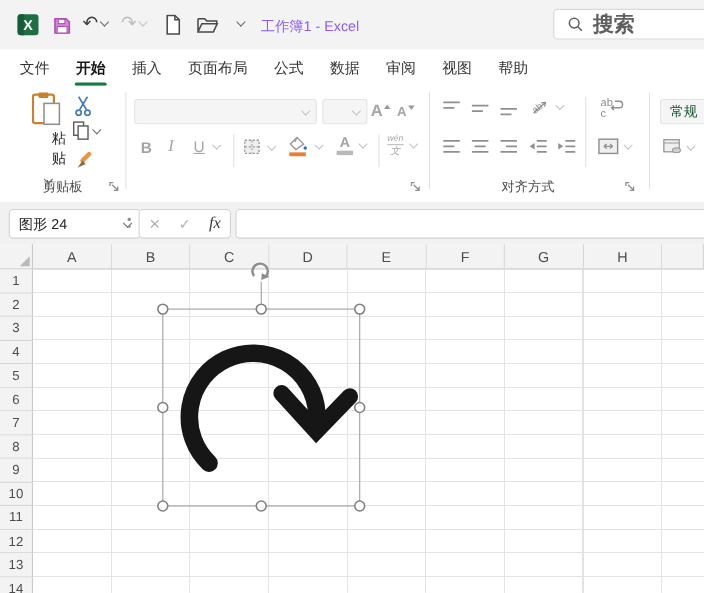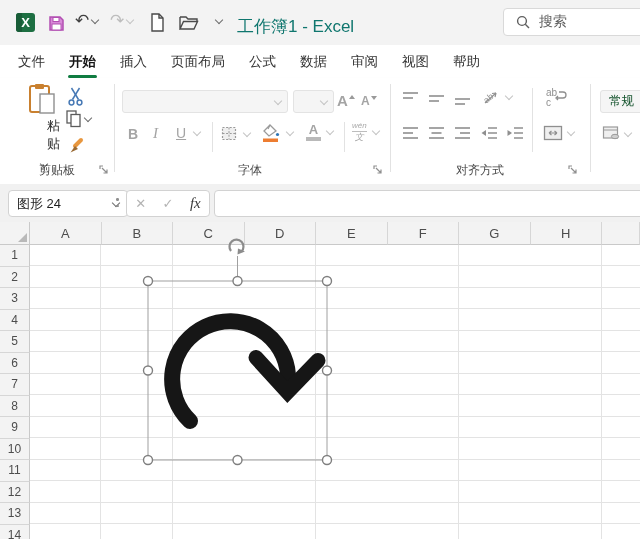--- a/index.html
+++ b/index.html
@@ -10,24 +10,24 @@
   .titlebar{left:0;top:0;width:640px;height:45px;background:#f3f3f3;}
   .xl-logo{left:16px;top:13px;width:19px;height:19px;background:#1d6f42;border-radius:3px;
            color:#fff;font-weight:bold;font-size:13px;display:flex;align-items:center;justify-content:center;}
   .xl-logo::before{content:"";position:absolute;left:0;top:0;bottom:0;width:6px;background:#185c37;border-radius:3px 0 0 3px;}
   .xl-logo span{position:relative;}
   .qbtn{display:flex;align-items:center;justify-content:center;}
   .glyph{font-size:17px;line-height:1;color:#404040;}
   .glyph.dis{color:#bdbdbd;}
   .chev{display:inline-block;width:5px;height:5px;border-right:1.4px solid #6d6d6d;border-bottom:1.4px solid #6d6d6d;transform:rotate(45deg);margin-left:3px;margin-top:-2px;}
   .chev.dis{border-color:#c4c4c4;}
-  .title-text{font-size:17px;color:#0f766e;}
+  .title-text{font-size:13px;color:#8b5cf6;}
   .searchbox{left:503px;top:8px;width:150px;height:28px;background:#fff;border:1px solid #d9d9d9;border-radius:4px;
              display:flex;align-items:center;gap:9px;padding-left:12px;box-sizing:border-box;}
-  .search-text{font-size:14px;color:#5f5f5f;}
+  .search-text{font-size:19px;color:#5f5f5f;font-weight:bold;}
   
   .tabs{left:0;top:45px;width:640px;height:33px;background:#fff;display:flex;align-items:stretch;padding-left:6px;box-sizing:border-box;}
   .tab{position:relative;display:flex;align-items:center;padding:0 12px;font-size:13.5px;color:#333;cursor:default;}
   .tab.active{font-weight:bold;color:#171717;}
   .tab.active::after{content:"";position:absolute;left:11px;right:11px;bottom:0;height:3px;background:#107C41;border-radius:2px;}
   
   .ribbon{left:0;top:78px;width:640px;height:106px;background:#fff;box-shadow:0 1px 2px rgba(0,0,0,.10);}
   .vsep{width:1px;background:#e2e2e2;top:6px;height:88px;}
   .grplabel{font-size:12px;color:#494949;top:84px;height:16px;display:flex;align-items:center;justify-content:center;}
   .launcher{top:87px;width:10px;height:10px;}
@@ -218,21 +218,20 @@
       <i class="chev dis" style="margin-left:6px;"></i>
     </div>
     <div class="abs vsep" style="left:344px;top:44px;height:30px;"></div>
     <div class="abs qbtn" style="left:352px;top:44px;">
       <span style="display:inline-block;text-align:center;color:#a9a9a9;font-style:italic;">
         <span style="font-size:8px;display:block;line-height:8px;border-bottom:1px solid #bdbdbd;padding-bottom:1px;">wén</span>
         <span style="font-size:9px;display:block;line-height:10px;">文</span>
       </span>
       <i class="chev dis" style="margin-left:6px;"></i>
     </div>
-    <div class="abs grplabel" style="left:190px;width:120px;">字体</div>
     <svg class="abs launcher" style="left:373px;" viewBox="0 0 10 10">
       <path d="M1 4 V1 H4 M3 3 L8 8 M8 4.5 V8 H4.5" fill="none" stroke="#8f8f8f" stroke-width="1.2"></path>
     </svg>
     <div class="abs vsep" style="left:390px;"></div>
 
     <div class="abs qbtn" style="left:402px;top:12px;">
       <svg width="18" height="16" viewBox="0 0 18 16">
         <line x1="1" y1="3" x2="16" y2="3" stroke="#8f8f8f" stroke-width="1.6"></line>
         <line x1="1" y1="8" x2="11" y2="8" stroke="#8f8f8f" stroke-width="1.6"></line>
       </svg>

